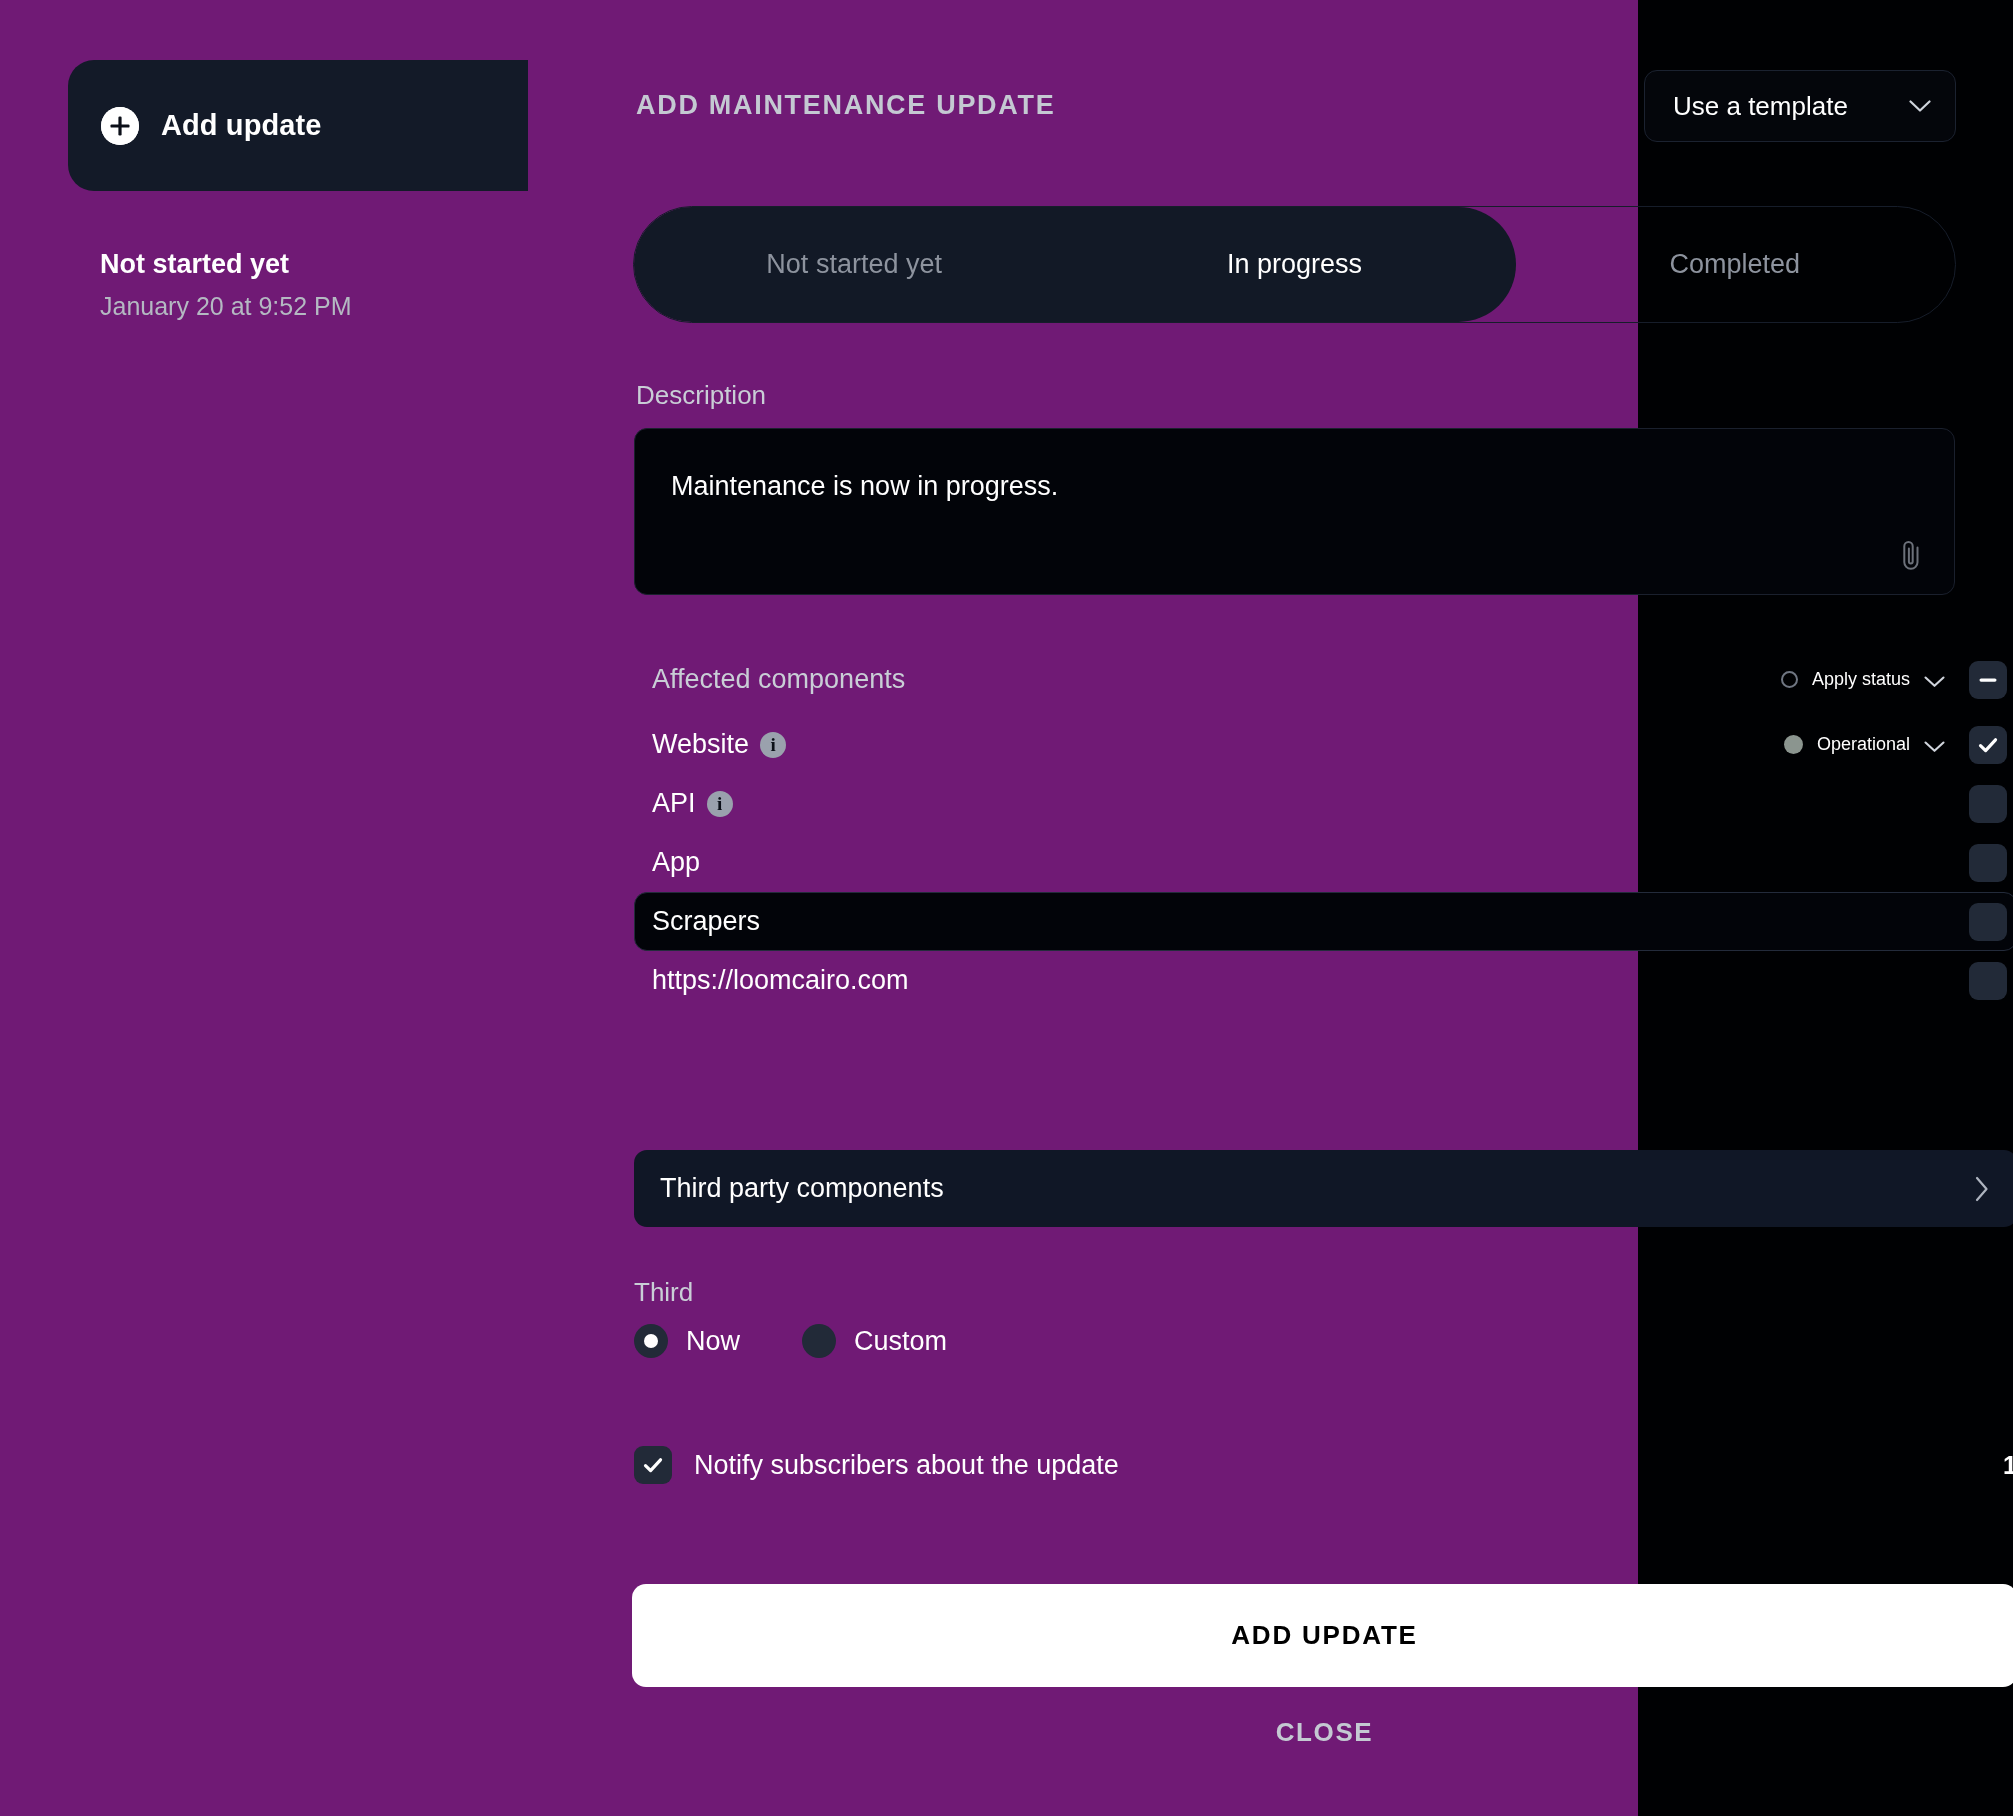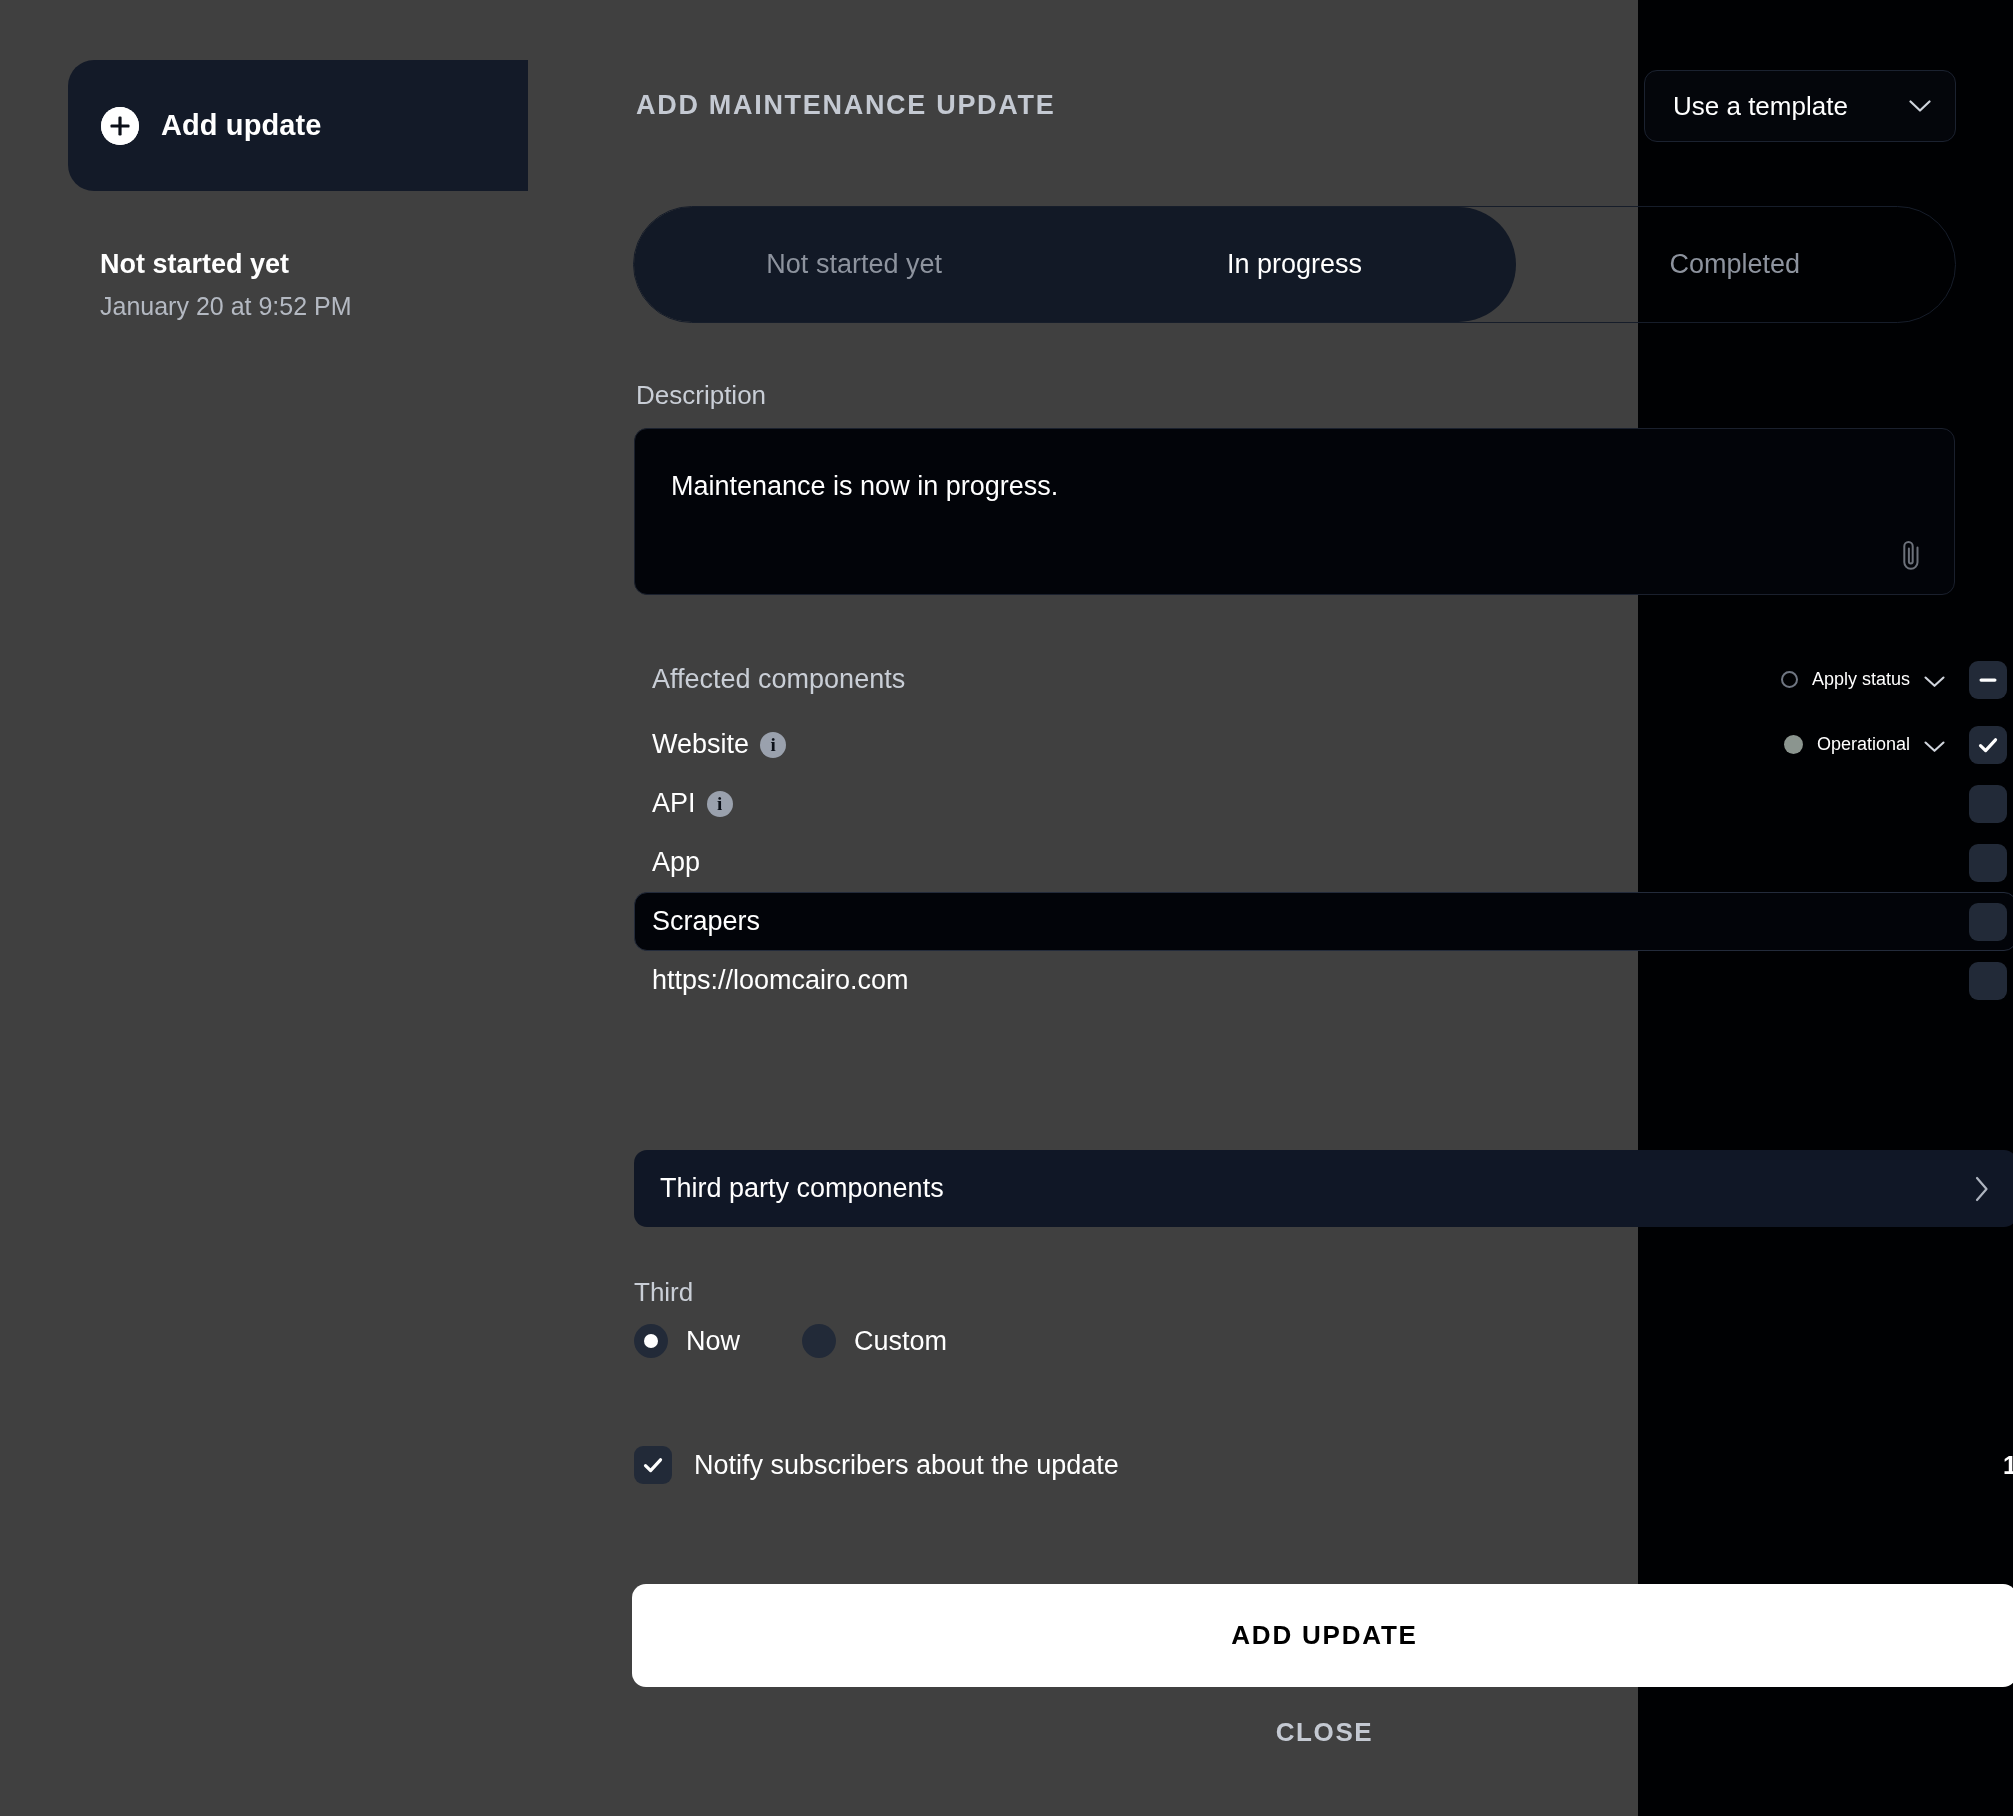--- a/index.html
+++ b/index.html
@@ -9,21 +9,21 @@
     height: 1817px;
     background: #000103;
     font-family: "Liberation Sans", sans-serif;
     overflow: hidden;
   }
 
   .app {
     position: relative;
     width: 1638px;
     height: 1817px;
-    background: #404040;
+    background: #701a75;
   }
 
   
   .sidebar {
     position: absolute;
     left: 0; top: 0;
     width: 527px;
     height: 100%;
   }
 

